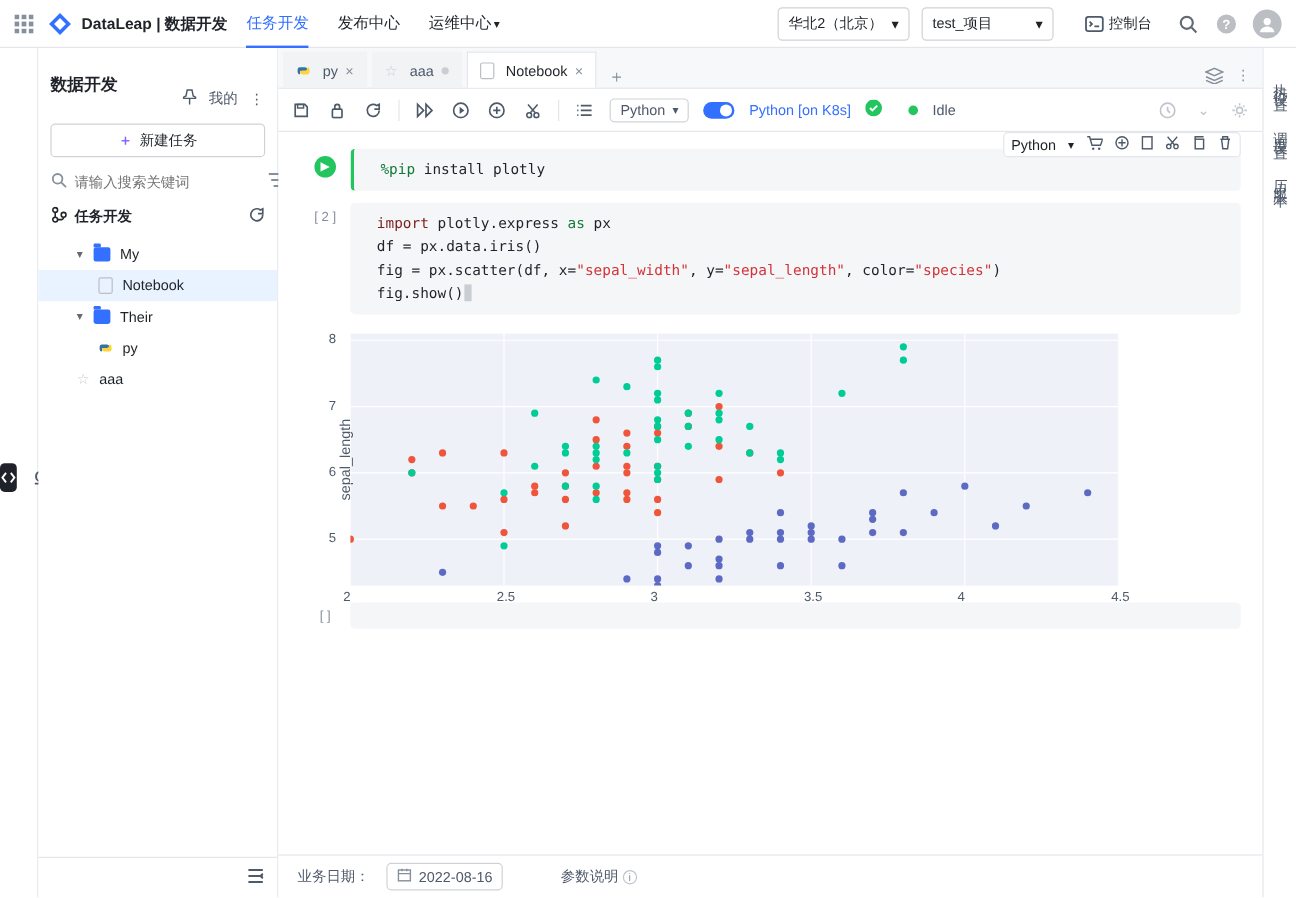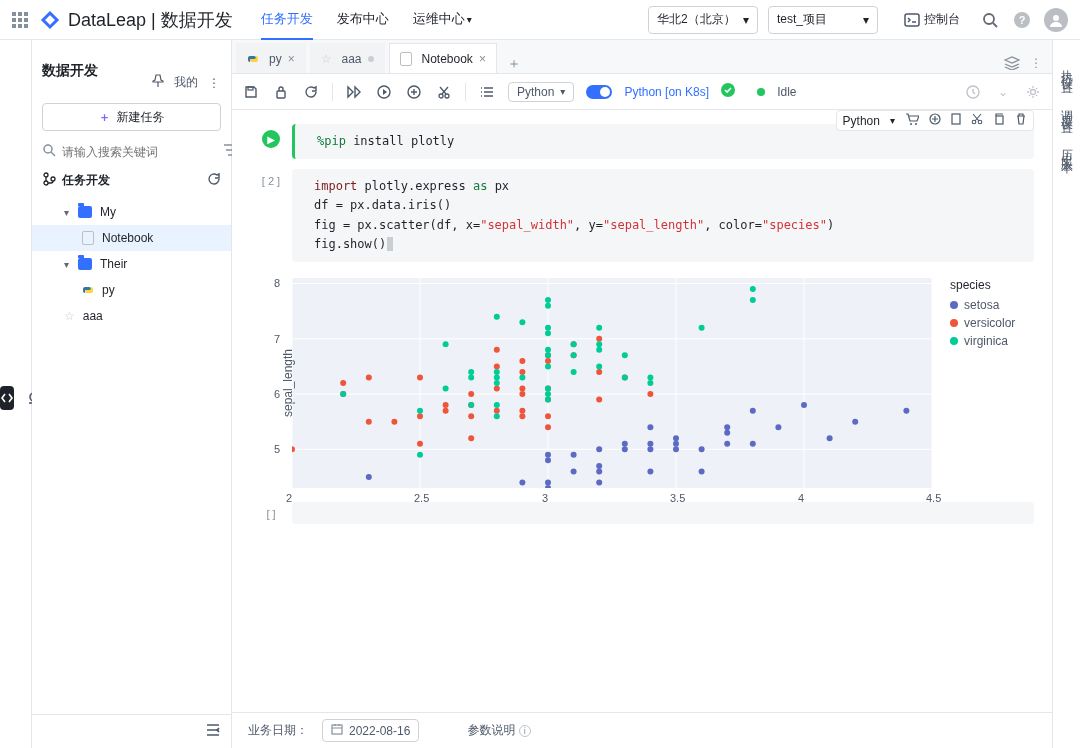--- a/index.html
+++ b/index.html
@@ -1,20 +1,20 @@
 <!DOCTYPE html>
 <html><head>
 <meta charset="utf-8">
 <style>
 * { margin:0; padding:0; box-sizing:border-box; }
 body { font-family: -apple-system, "PingFang SC", "Microsoft YaHei", sans-serif; font-size:12px; color:#1f2329; background:#fff; width:1080px; height:748px; overflow:hidden; }
 .topbar { height:40px; display:flex; align-items:center; border-bottom:1px solid #e4e6eb; padding:0 12px; }
 .apps-icon { width:16px; height:16px; margin-right:12px; }
 .logo-icon { width:20px; height:20px; margin-right:8px; }
-.brand { font-weight:400; font-size:18px; margin-right:28px; }
+.brand { font-weight:700; font-size:13px; margin-right:16px; }
 .nav-tabs { display:flex; gap:24px; font-size:13px; }
 .nav-tab { cursor:pointer; padding:10px 0; }
 .nav-tab.active { color:#3370ff; border-bottom:2px solid #3370ff; font-weight:500; }
 .nav-tab .caret { margin-left:2px; font-size:10px; }
 .topbar-spacer { flex:1; }
 .region-select, .project-select { border:1px solid #d0d3d6; border-radius:4px; height:28px; display:flex; align-items:center; padding:0 8px; margin-right:10px; min-width:110px; justify-content:space-between; font-size:12px; }
 .tb-icon { width:20px; height:20px; display:flex; align-items:center; justify-content:center; color:#646a73; margin-left:12px; cursor:pointer; }
 .console-btn { display:flex; align-items:center; padding:4px 8px; border-radius:4px; cursor:pointer; margin-left:8px; }
 .avatar { width:24px; height:24px; border-radius:50%; background:#bbbfc4; display:flex; align-items:center; justify-content:center; margin-left:12px; }
 
@@ -574,37 +574,20 @@
                 <circle cx="332.79999999999995" cy="99.47368421052632" r="3" fill="#00cc96"></circle>
                 <circle cx="332.79999999999995" cy="77.36842105263156" r="3" fill="#00cc96"></circle>
                 <circle cx="358.4" cy="104.99999999999997" r="3" fill="#00cc96"></circle>
                 <circle cx="358.4" cy="99.47368421052632" r="3" fill="#00cc96"></circle>
                 <circle cx="409.6" cy="49.73684210526312" r="3" fill="#00cc96"></circle>
                 <circle cx="460.79999999999995" cy="22.10526315789471" r="3" fill="#00cc96"></circle>
                 <circle cx="460.79999999999995" cy="11.052631578947341" r="3" fill="#00cc96"></circle>
               </svg>
             </div>
         </div>
-        <div class="legend">
-          <div class="legend-title">species</div>
-          <div id="legend-items">
-              <div class="legend-item">
-                <span class="legend-dot" style="background: rgb(92, 106, 196);"></span>
-                <span>setosa</span>
-              </div>
-              <div class="legend-item">
-                <span class="legend-dot" style="background: rgb(239, 85, 59);"></span>
-                <span>versicolor</span>
-              </div>
-              <div class="legend-item">
-                <span class="legend-dot" style="background: rgb(0, 204, 150);"></span>
-                <span>virginica</span>
-              </div>
-            </div>
-        </div>
       </div>
 
       <div class="cell">
         <div class="gutter">
             <span>[  ]</span>
           </div>
         <div class="cell-body" style="min-height:22px"></div>
       </div>
     </div>
 

